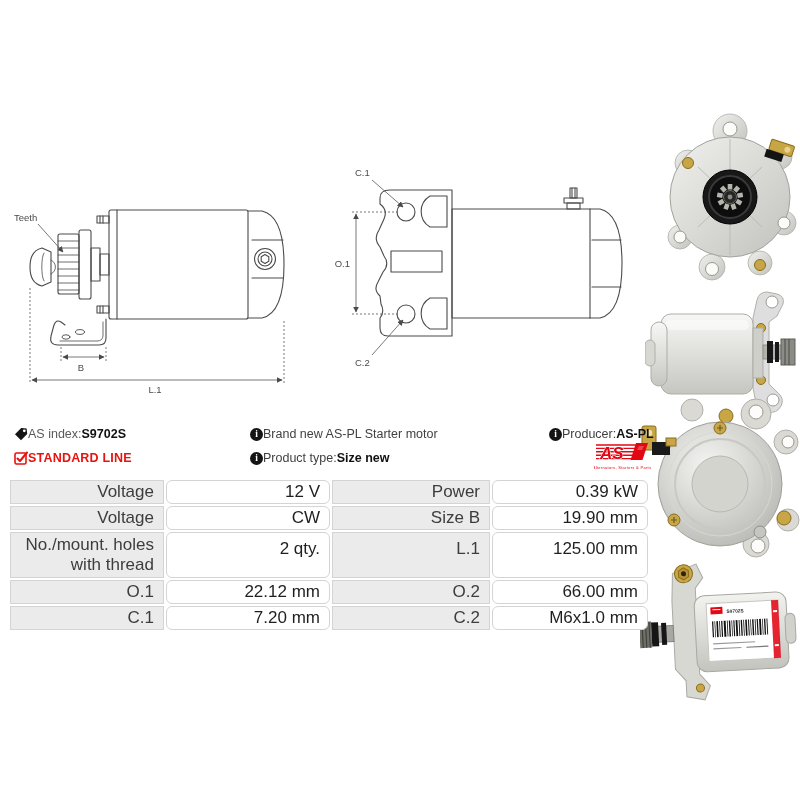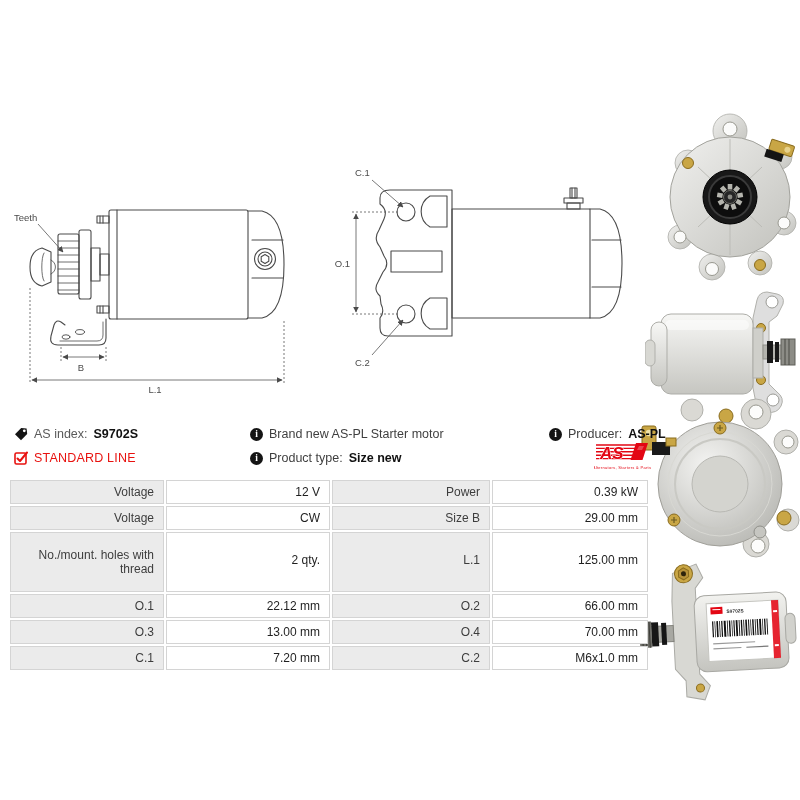--- a/index.html
+++ b/index.html
@@ -5,36 +5,36 @@
   :root{
     --red:#e8120f;
     --brand-red:#e30613;
     --label-bg:#ebebeb;
     --border:#d4d4d4;
   }
   html,body{margin:0;padding:0;background:#fff;}
   #app{position:relative;width:800px;height:800px;background:#fff;overflow:hidden;
        font-family:"Liberation Sans",sans-serif;}
   
-  .info-item{position:absolute;display:flex;align-items:center;gap:6px;
+  .info-item{position:absolute;display:flex;align-items:center;
              font-size:12.5px;color:#3f3f3f;white-space:nowrap;}
   .muted{color:#5a5a5a;}
   .bold{font-weight:bold;color:#111;}
-  .standard{color:var(--red);font-weight:normal;letter-spacing:.2px;}
+  .standard{color:var(--red);font-weight:bold;letter-spacing:.2px;}
   .info-i{width:13px;height:13px;border-radius:50%;background:#141414;color:#fff;
           font-weight:bold;font-size:9.5px;line-height:13px;text-align:center;
           font-family:"Liberation Serif",serif;flex:0 0 13px;}
   
   table.spec{position:absolute;left:8px;top:478px;border-spacing:2px;table-layout:fixed;}
-  table.spec td{border:1px solid var(--border);font-size:12px;height:20px;
+  table.spec td{border:1px solid var(--border);font-size:17px;height:20px;
                 padding:1px 9px 1px 6px;text-align:right;vertical-align:middle;}
   td.lbl{background:var(--label-bg);color:#3d3d3d;}
-  td.val{background:#fff;color:#1f1f1f;}
+  td.val{background:#fff;color:#1f1f1f;border-radius:6px;}
   tr.tall td{height:37px;}
-  tr.tall td.v-top{vertical-align:top;padding-top:20px;text-align:right;}
+  tr.tall td.v-top{vertical-align:top;padding-top:6px;text-align:right;}
   
   .abs{position:absolute;}
   svg text{font-family:"Liberation Sans",sans-serif;}
   .dimtext{font-size:9.5px;fill:#4a4a4a;}
 </style>
 </head>
 <body>
 
 <div id="app">
 
@@ -382,41 +382,35 @@
       <tr>
         <td class="lbl">Voltage</td>
         <td class="val">12 V</td>
         <td class="lbl">Power</td>
         <td class="val">0.39 kW</td>
       </tr>
       <tr>
         <td class="lbl">Voltage</td>
         <td class="val">CW</td>
         <td class="lbl">Size B</td>
-        <td class="val">29.00 mm</td>
+        <td class="val">19.90 mm</td>
       </tr>
       <tr class="tall">
         <td class="lbl">No./mount. holes with thread</td>
         <td class="val v-top">2 qty.</td>
         <td class="lbl v-top">L.1</td>
         <td class="val v-top">125.00 mm</td>
       </tr>
       <tr>
         <td class="lbl">O.1</td>
         <td class="val">22.12 mm</td>
         <td class="lbl">O.2</td>
         <td class="val">66.00 mm</td>
       </tr>
       <tr>
-        <td class="lbl">O.3</td>
-        <td class="val">13.00 mm</td>
-        <td class="lbl">O.4</td>
-        <td class="val">70.00 mm</td>
-      </tr>
-      <tr>
         <td class="lbl">C.1</td>
         <td class="val">7.20 mm</td>
         <td class="lbl">C.2</td>
         <td class="val">M6x1.0 mm</td>
       </tr>
     </tbody>
   </table>
 
 </div>
 

